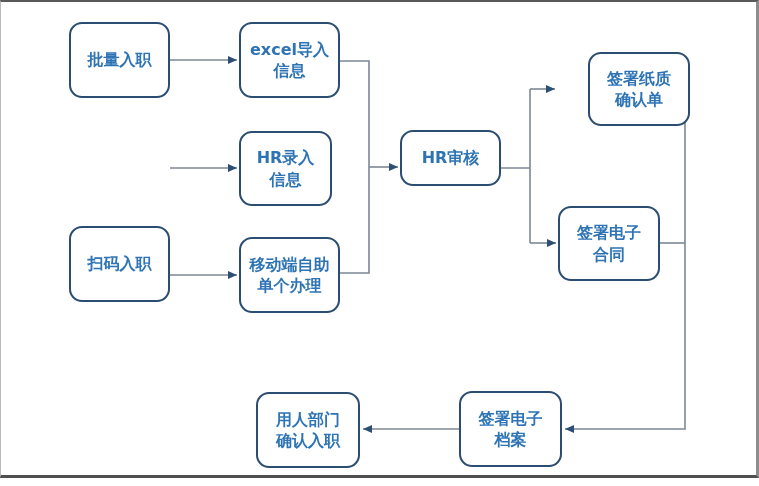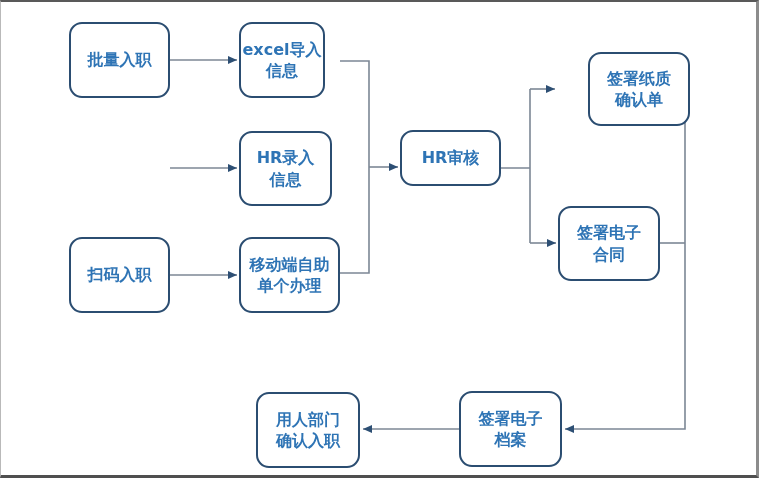--- a/index.html
+++ b/index.html
@@ -68,32 +68,32 @@
       <path d="M660,243 H685"></path>
       <path d="M659,89 H685 V429 H565" marker-end="url(#arrow)"></path>
       <path d="M459,429 H363" marker-end="url(#arrow)"></path>
     </g>
   </svg>
 
   <div class="node" style="left:69px; top:22px; width:101px; height:76px">
     <span>批量入职</span>
   </div>
 
-  <div class="node" style="left:239px; top:22px; width:86px; height:76px">
+  <div class="node" style="left:239px; top:22px; width:101px; height:76px">
     <span>excel导入
 信息</span>
   </div>
 
 
   <div class="node" style="left:239px; top:131px; width:93px; height:75px">
     <span>HR录入
 信息</span>
   </div>
 
-  <div class="node" style="left:69px; top:237px; width:101px; height:76px">
+  <div class="node" style="left:69px; top:226px; width:101px; height:76px">
     <span>扫码入职</span>
   </div>
 
   <div class="node" style="left:239px; top:237px; width:101px; height:76px">
     <span>移动端自助
 单个办理</span>
   </div>
 
   <div class="node" style="left:400px; top:130px; width:101px; height:56px">
     <span>HR审核</span>

